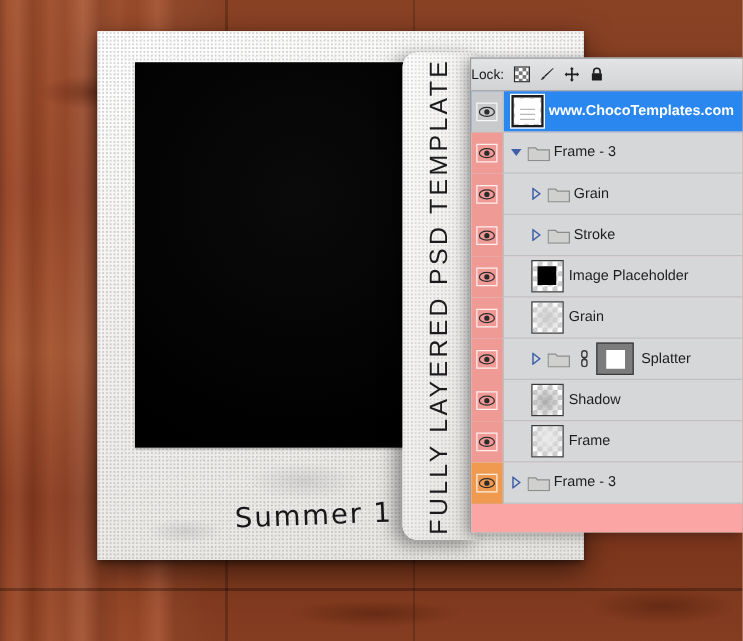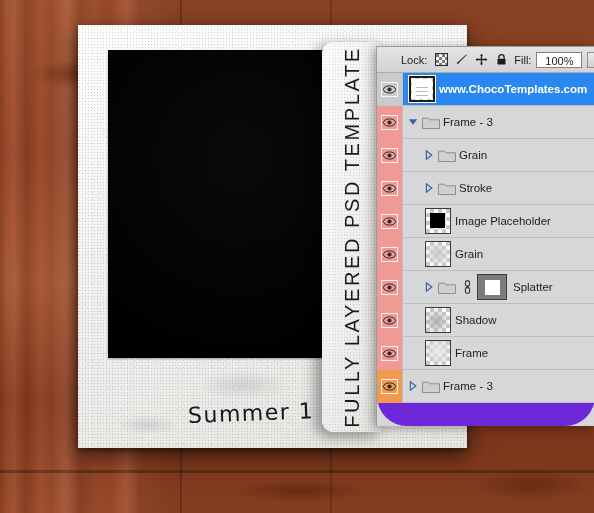--- a/index.html
+++ b/index.html
@@ -104,37 +104,37 @@
     background:#d6d7d9;
     border-top:1px solid #9a9b9d;border-left:1px solid #9a9b9d;
     box-shadow:-3px 2px 10px rgba(0,0,0,.35);
     font-family:"Liberation Sans", sans-serif;
     overflow:hidden;
   }
   #panel-toolbar{
     height:26px;display:flex;align-items:center;
     background:linear-gradient(180deg,#e3e4e6,#d2d3d5);
     border-bottom:1px solid #a9aaac;
-    padding-left:24px;box-sizing:border-box;gap:6px;
+    padding-left:0;box-sizing:border-box;gap:6px;
   }
   .tb-label{font-size:11px;color:#1d1d1f;}
   .lock-icons{display:flex;align-items:center;gap:7px;margin-left:2px;}
   .lock-ic{width:13px;height:13px;display:block;}
   #fill-group{margin-left:auto;display:flex;align-items:center;gap:5px;padding-right:4px;}
   #fill-input{
     width:46px;height:16px;background:#fff;border:1px solid #828385;
     font-size:11px;color:#1d1d1f;text-align:center;line-height:16px;
     box-sizing:border-box;
   }
   #fill-spin{
     width:12px;height:16px;background:linear-gradient(180deg,#ececec,#cfcfcf);
     border:1px solid #8f9092;box-sizing:border-box;
   }
 
-  #layer-list{position:absolute;top:26px;left:0;right:0;bottom:0;background:#6d28d9;border-radius:30px;}
+  #layer-list{position:absolute;top:26px;left:0;right:0;bottom:0;background:#fca5a5;}
   .layer-row{
     position:relative;height:33px;display:flex;align-items:center;
     border-bottom:1px solid #bfc0c2;
     box-sizing:border-box;
     background:#d6d7d9;
   }
   .layer-row.selected{background:#2a87f0;}
   .eye-cell{
     width:26px;height:33px;flex:0 0 26px;
     display:flex;align-items:center;justify-content:center;
@@ -244,25 +244,20 @@
         </svg>
       </span>
       <span>
         <svg class="lock-ic" viewBox="0 0 12 12">
           <path d="M3.6 5.4 V3.9 a2.4 2.4 0 0 1 4.8 0 V5.4" fill="none" stroke="#1d1d1f" stroke-width="1.2"></path>
           <rect x="2.3" y="5.2" width="7.4" height="5.4" rx="0.7" fill="#1d1d1f"></rect>
         </svg>
       </span>
     </span>
 
-    <span id="fill-group">
-      <span class="tb-label">Fill:</span>
-      <span id="fill-input">100%</span>
-      <span id="fill-spin"></span>
-    </span>
   </div>
 
   <div id="layer-list">
 
     <div class="layer-row selected">
       <div class="eye-cell gray">
         <span class="eye-box">
           <svg width="13" height="9" viewBox="0 0 13 9">
               <ellipse cx="6.5" cy="4.5" rx="6" ry="3.6" fill="none" stroke="#2b2b2d" stroke-width="1"></ellipse>
               <circle cx="6.5" cy="4.5" r="2.1" fill="#2b2b2d"></circle>

